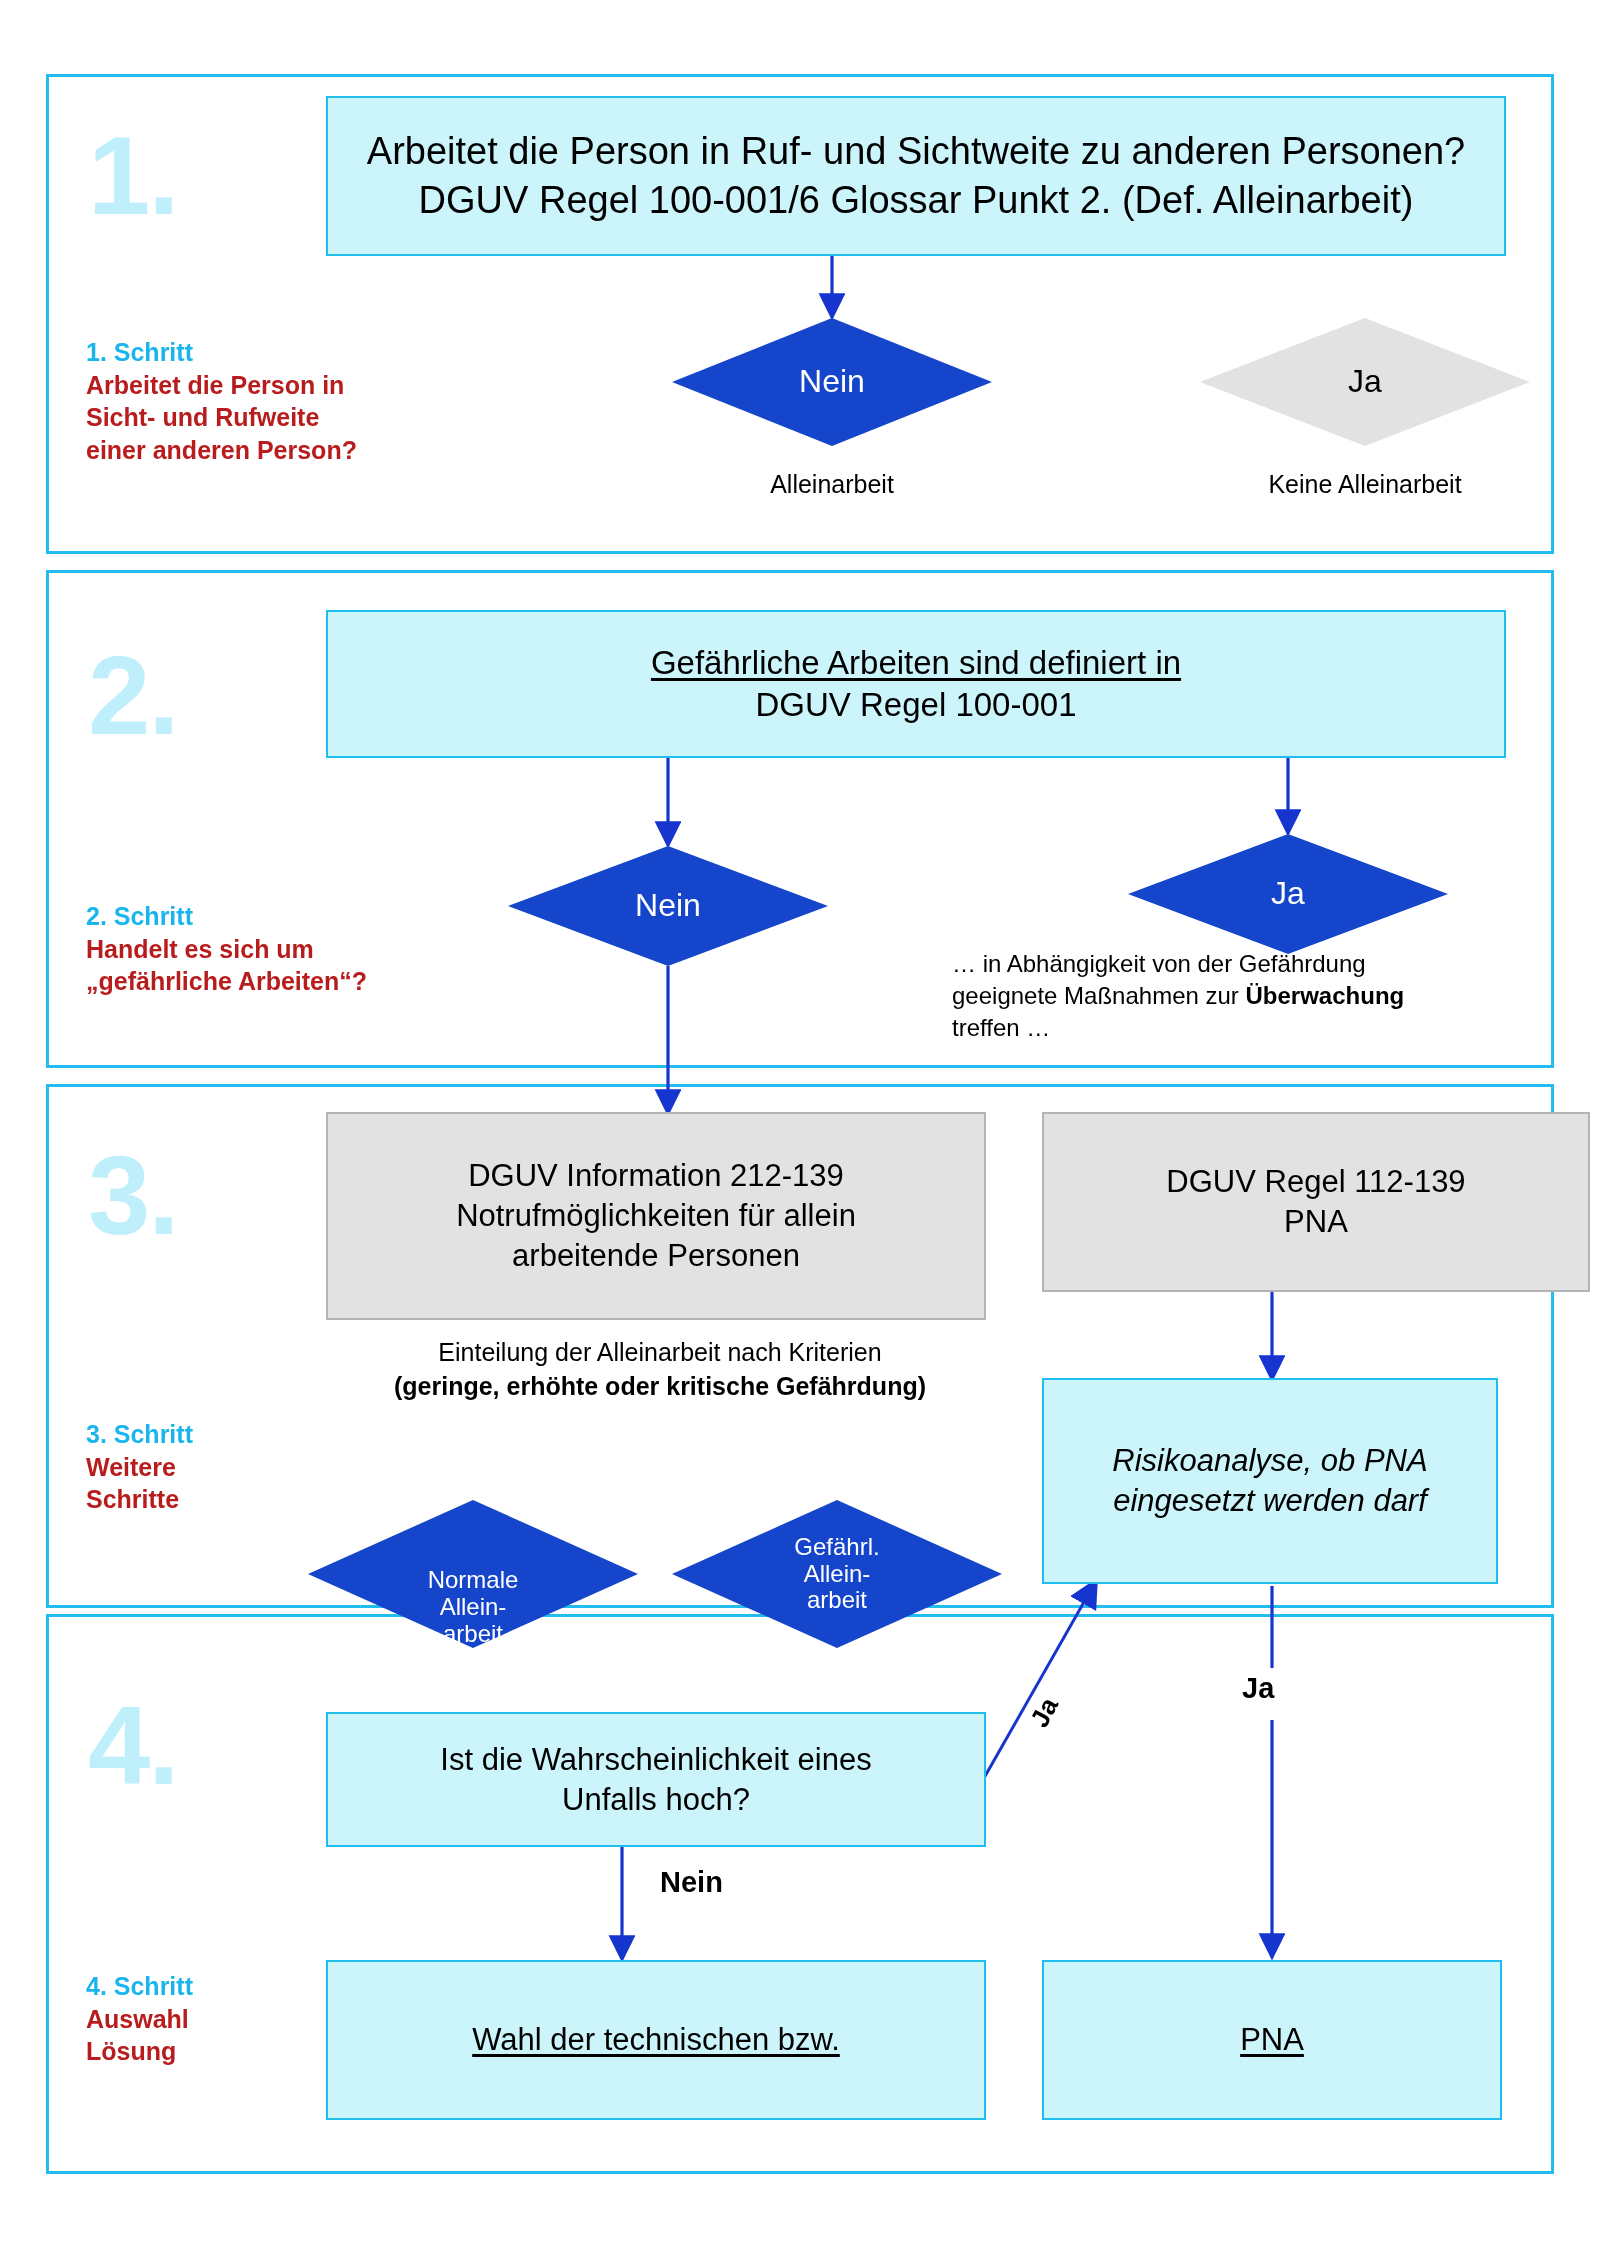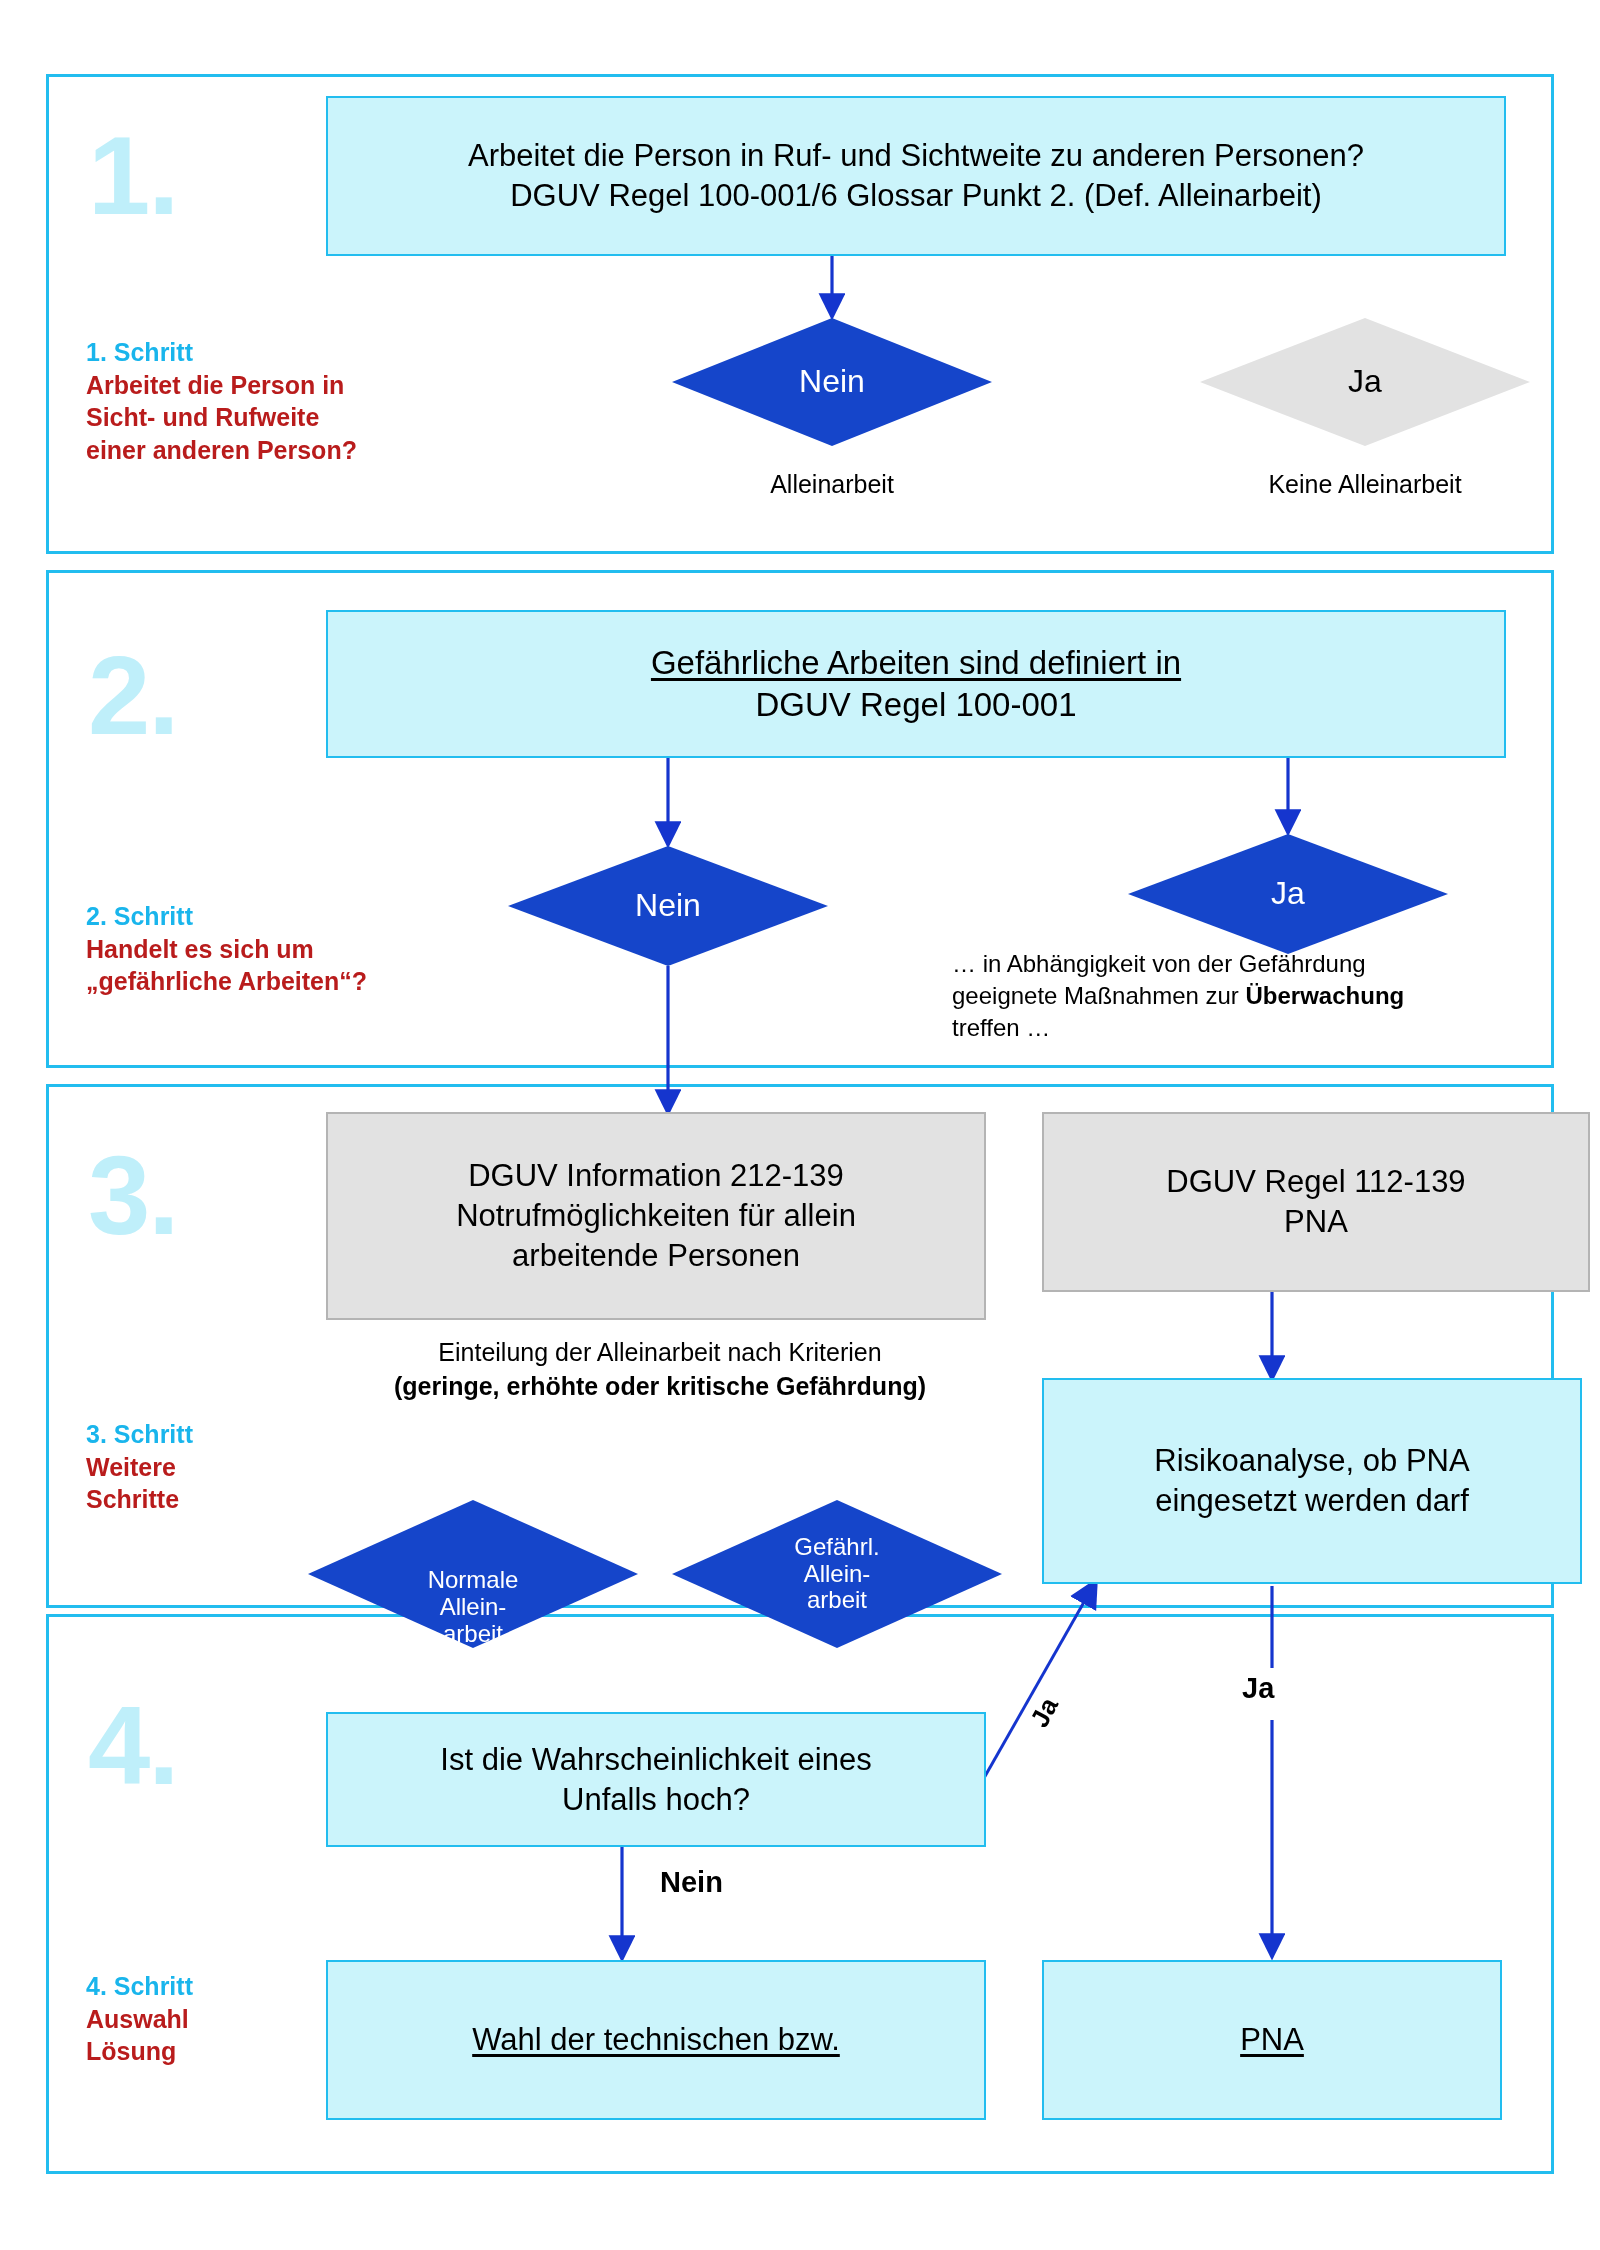--- a/index.html
+++ b/index.html
@@ -50,25 +50,25 @@
   .box{
     position:absolute;box-sizing:border-box;
     display:flex;align-items:center;justify-content:center;
     text-align:center;line-height:1.28;
   }
   .box .inner{padding:0 14px;}
   .box-cyan{background:#CBF4FB;border:2px solid #22BDEF;}
   .box-gray{background:#E2E2E2;border:2px solid #B4B4B4;}
   .u{text-decoration:underline;text-underline-offset:4px;}
 
-  #b1{left:326px; top:96px;  width:1180px; height:160px; font-size:31px;}
+  #b1{left:326px; top:96px;  width:1180px; height:160px; font-size:38px;}
   #b2{left:326px; top:610px; width:1180px; height:148px; font-size:33px;}
   #b3{left:326px; top:1112px;width:660px;  height:208px; font-size:31px;}
   #b4{left:1042px;top:1112px;width:548px;  height:180px; font-size:31px;}
-  #b5{left:1042px;top:1378px;width:540px;  height:206px; font-size:31px;}
+  #b5{left:1042px;top:1378px;width:456px;  height:206px; font-size:31px;font-style:italic;}
   #b6{left:326px; top:1712px;width:660px;  height:135px; font-size:31px;}
   #b7{left:326px; top:1960px;width:660px;  height:160px; font-size:31px;}
   #b8{left:1042px;top:1960px;width:460px;  height:160px; font-size:31px;}
 
   
   .diamond{
     position:absolute;box-sizing:border-box;
     display:flex;align-items:center;justify-content:center;
     text-align:center;line-height:1.12;
   }

